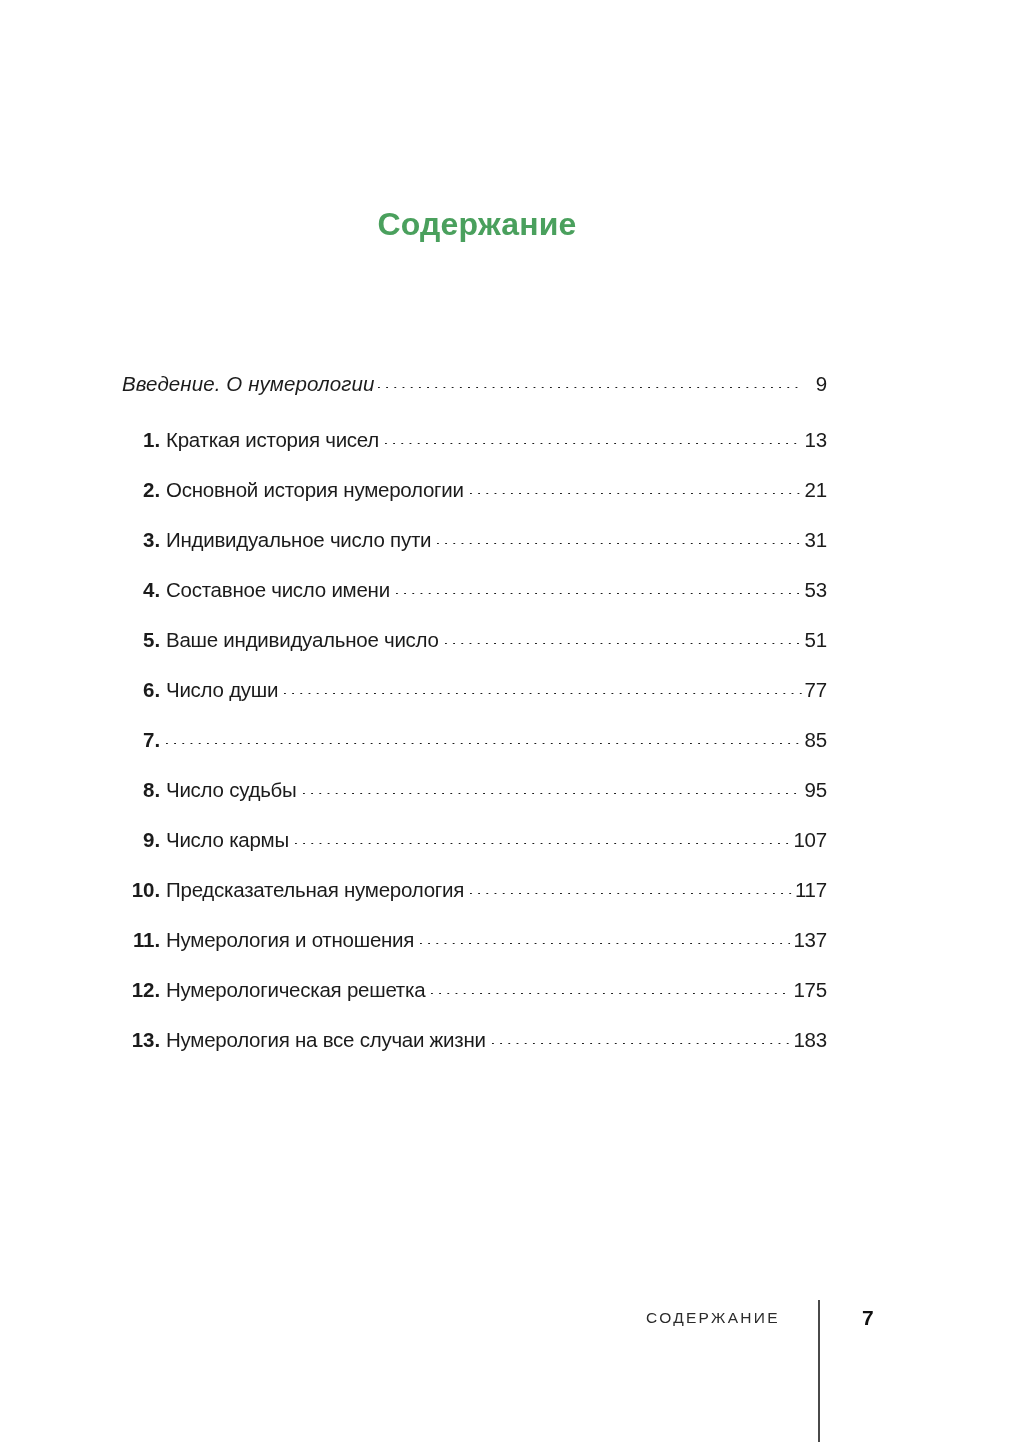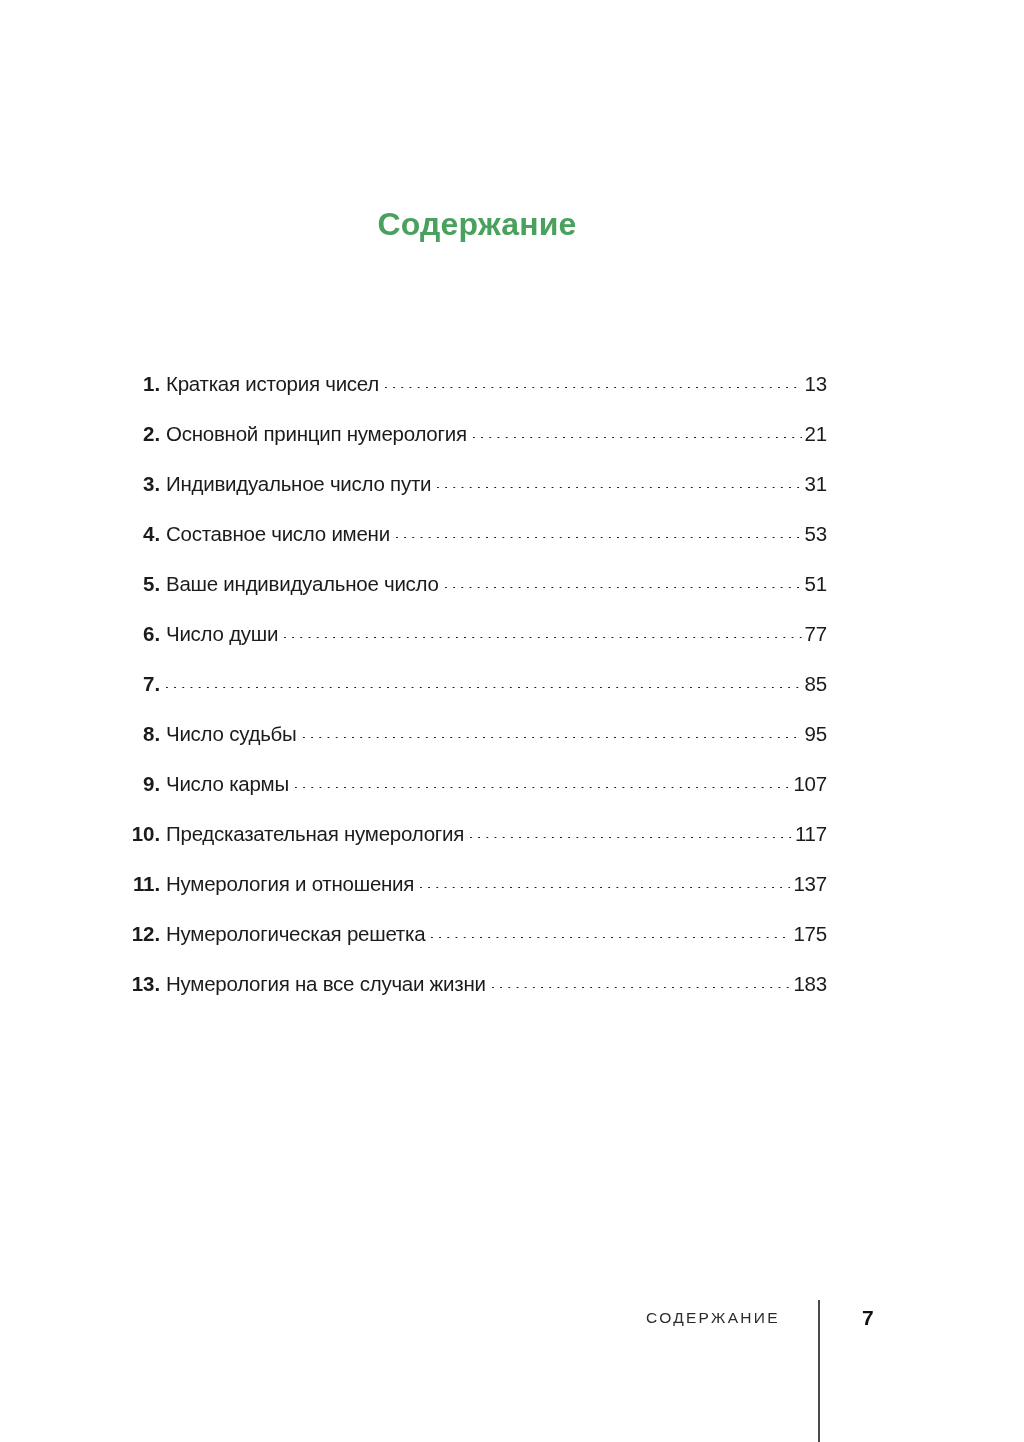--- a/index.html
+++ b/index.html
@@ -151,29 +151,34 @@
   }
 </style>
 </head>
 <body>
 
 <div class="page">
 
   <h1 class="toc-title">Содержание</h1>
 
   <div class="toc-list">
+      <div class="toc-entry intro">
+        <span class="label">Введение.  О нумерологии</span>
+        <span class="leader"></span>
+        <span class="pageno">9</span>
+      </div>
       <div class="toc-entry">
         <span class="num">1.</span>
         <span class="label">Краткая история чисел</span>
         <span class="leader"></span>
         <span class="pageno">13</span>
       </div>
       <div class="toc-entry">
         <span class="num">2.</span>
-        <span class="label">Основной принцип нумерология</span>
+        <span class="label">Основной история нумерологии</span>
         <span class="leader"></span>
         <span class="pageno">21</span>
       </div>
       <div class="toc-entry">
         <span class="num">3.</span>
         <span class="label">Индивидуальное число пути</span>
         <span class="leader"></span>
         <span class="pageno">31</span>
       </div>
       <div class="toc-entry">

